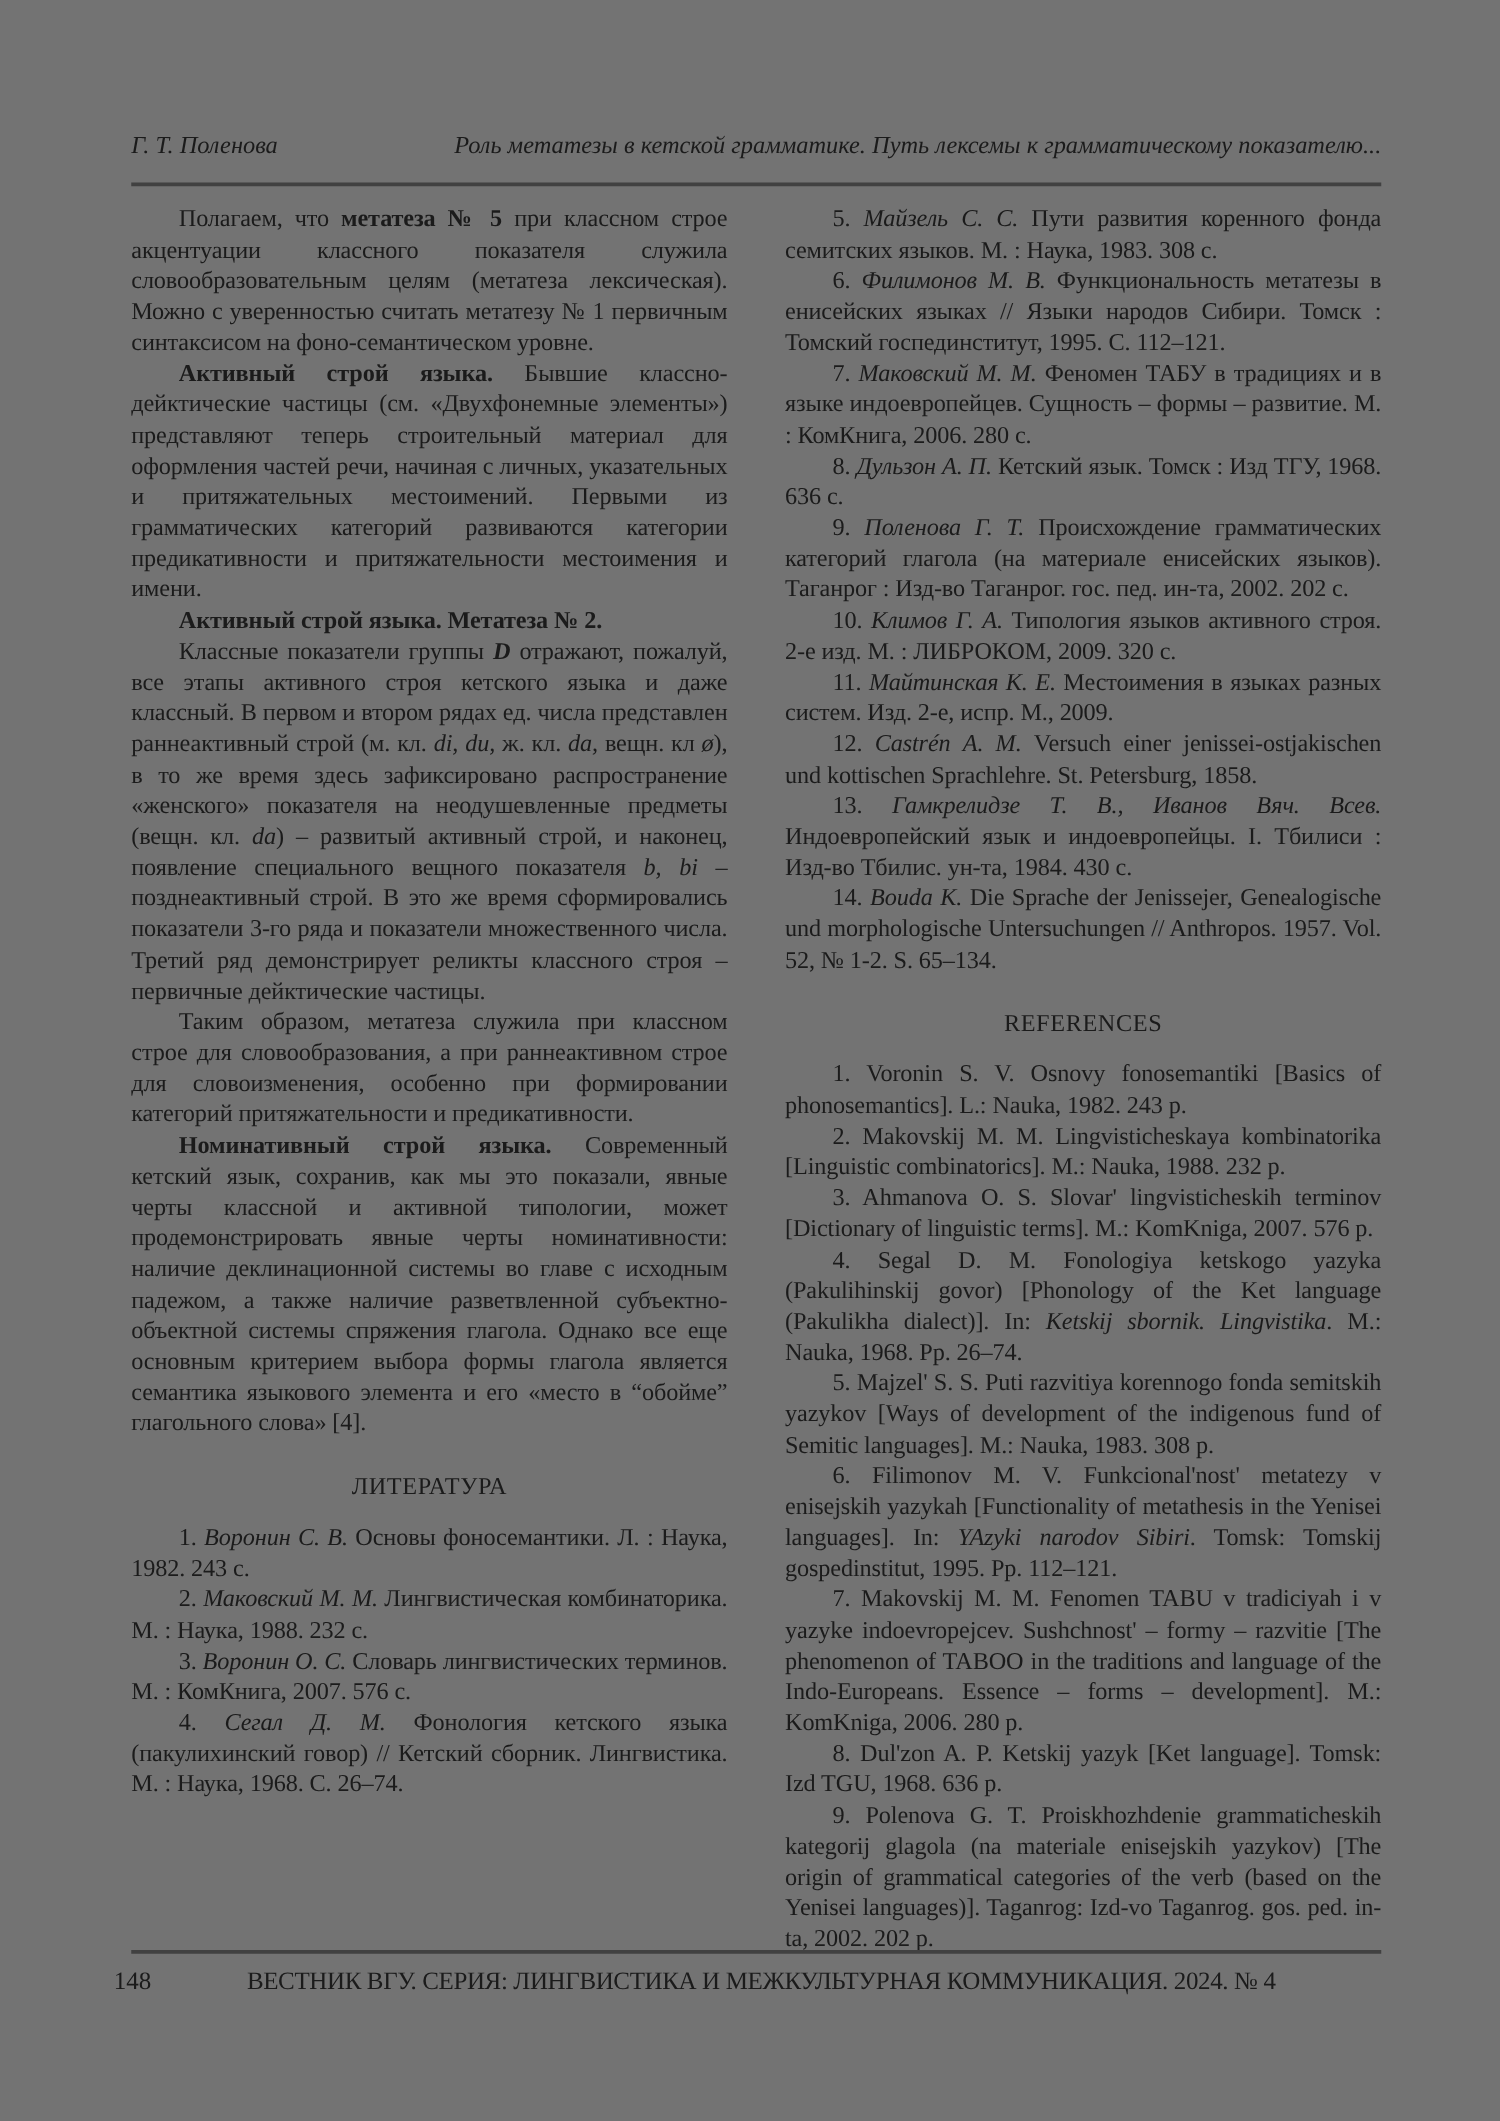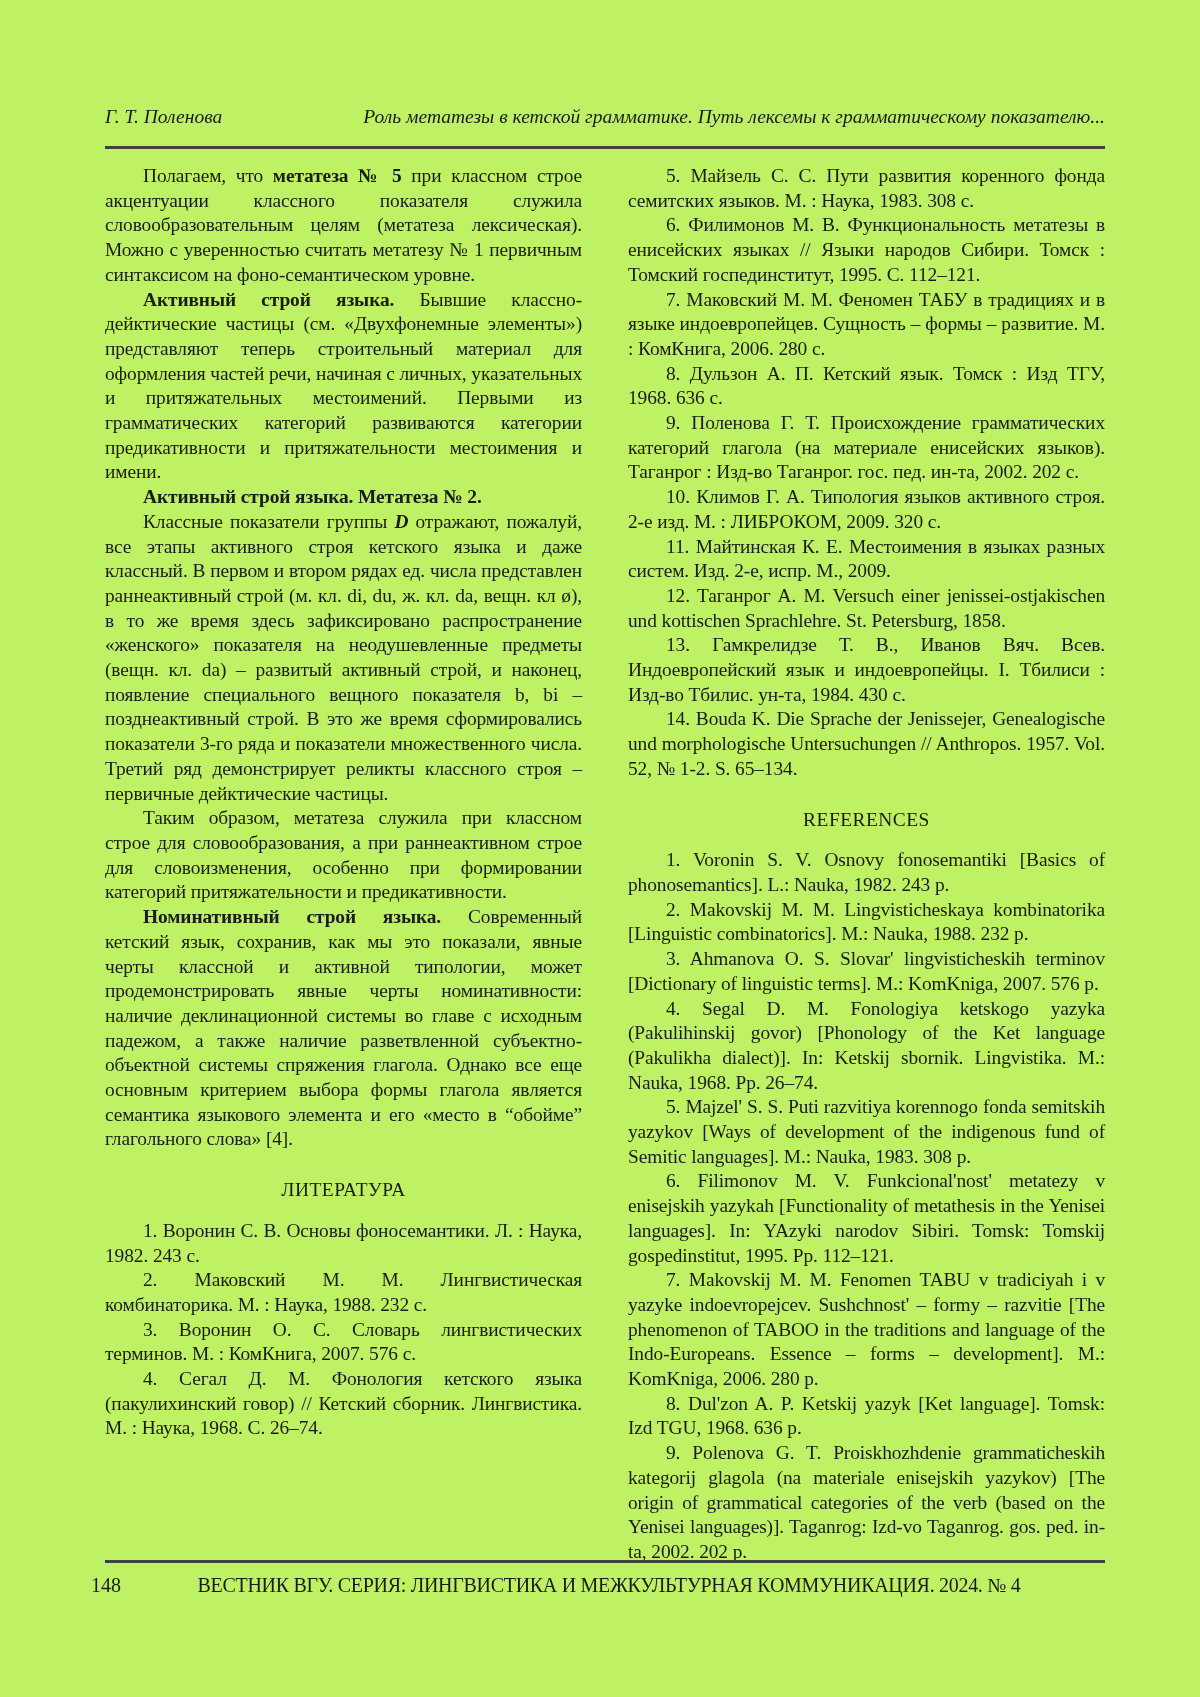--- a/index.html
+++ b/index.html
@@ -11,21 +11,21 @@
     width: 1200px;
     height: 1697px;
     overflow: hidden;
     color: #1b1b1b;
     font-family: "Liberation Serif", "DejaVu Serif", serif;
   }
   .page {
     position: relative;
     width: 1200px;
     height: 1697px;
-    background: #bef264;
+    background: #737373;
   }
   
   .header {
     position: absolute;
     top: 106px;
     left: 105px;
     width: 1000px;
     display: flex;
     align-items: baseline;
     font-style: italic;
@@ -68,21 +68,21 @@
   .col p { margin: 0; }
   .para { text-indent: 38px; }
   .heading {
     text-align: center;
     text-indent: 0;
     margin: 26px 0 16px 0 !important;
     letter-spacing: 0.5px;
   }
   .s-n { font-style: normal; font-weight: normal; }
   .s-b { font-weight: bold; }
-  .s-i { }
+  .s-i { font-style: italic; }
   .s-bi { font-weight: bold; font-style: italic; }
   
   .footer {
     position: absolute;
     top: 1572px;
     left: 89px;
     width: 1000px;
     font-size: 20px;
     line-height: 26px;
     white-space: nowrap;
@@ -126,21 +126,21 @@
         <p class="para"><span class="s-n">4. </span><span class="s-i">Сегал Д. М.</span><span class="s-n"> Фонология кетского языка (пакулихинский говор) // Кетский сборник. Лингвистика. М. : Наука, 1968. С. 26–74.</span></p>
       </section>
     <section class="col" id="col-right">
         <p class="para"><span class="s-n">5. </span><span class="s-i">Майзель С. С.</span><span class="s-n"> Пути развития коренного фонда семитских языков. М. : Наука, 1983. 308 с.</span></p>
         <p class="para"><span class="s-n">6. </span><span class="s-i">Филимонов М. В.</span><span class="s-n"> Функциональность метатезы в енисейских языках // Языки народов Сибири. Томск : Томский госпединститут, 1995. С. 112–121.</span></p>
         <p class="para"><span class="s-n">7. </span><span class="s-i">Маковский М. М.</span><span class="s-n"> Феномен ТАБУ в традициях и в языке индоевропейцев. Сущность – формы – развитие. М. : КомКнига, 2006. 280 с.</span></p>
         <p class="para"><span class="s-n">8. </span><span class="s-i">Дульзон А. П.</span><span class="s-n"> Кетский язык. Томск : Изд ТГУ, 1968. 636 с.</span></p>
         <p class="para"><span class="s-n">9. </span><span class="s-i">Поленова Г. Т.</span><span class="s-n"> Происхождение грамматических категорий глагола (на материале енисейских языков). Таганрог : Изд-во Таганрог. гос. пед. ин-та, 2002. 202 с.</span></p>
         <p class="para"><span class="s-n">10. </span><span class="s-i">Климов Г. А.</span><span class="s-n"> Типология языков активного строя. 2-е изд. М. : ЛИБРОКОМ, 2009. 320 с.</span></p>
         <p class="para"><span class="s-n">11. </span><span class="s-i">Майтинская К. Е.</span><span class="s-n"> Местоимения в языках разных систем. Изд. 2-е, испр. М., 2009.</span></p>
-        <p class="para"><span class="s-n">12. </span><span class="s-i">Таганрог А. М.</span><span class="s-n"> Versuch einer jenissei-ostjakischen und kottischen Sprachlehre. St. Petersburg, 1858.</span></p>
+        <p class="para"><span class="s-n">12. </span><span class="s-i">Castrén А. М.</span><span class="s-n"> Versuch einer jenissei-ostjakischen und kottischen Sprachlehre. St. Petersburg, 1858.</span></p>
         <p class="para"><span class="s-n">13. </span><span class="s-i">Гамкрелидзе Т. В., Иванов Вяч. Всев.</span><span class="s-n"> Индоевропейский язык и индоевропейцы. I. Тбилиси : Изд-во Тбилис. ун-та, 1984. 430 с.</span></p>
         <p class="para"><span class="s-n">14. </span><span class="s-i">Bouda K.</span><span class="s-n"> Die Sprache der Jenissejer, Genealogische und morphologische Untersuchungen // Anthropos. 1957. Vol. 52, № 1-2. S. 65–134.</span></p>
         <p class="heading">REFERENCES</p>
         <p class="para"><span class="s-n">1. Voronin S. V. Osnovy fonosemantiki [Basics of phonosemantics]. L.: Nauka, 1982. 243 p.</span></p>
         <p class="para"><span class="s-n">2. Makovskij M. M. Lingvisticheskaya kombinatorika [Linguistic combinatorics]. M.: Nauka, 1988. 232 p.</span></p>
         <p class="para"><span class="s-n">3. Ahmanova O. S. Slovar' lingvisticheskih terminov [Dictionary of linguistic terms]. M.: KomKniga, 2007. 576 p.</span></p>
         <p class="para"><span class="s-n">4. Segal D. M. Fonologiya ketskogo yazyka (Pakulihinskij govor) [Phonology of the Ket language (Pakulikha dialect)]. In: </span><span class="s-i">Ketskij sbornik. Lingvistika</span><span class="s-n">. M.: Nauka, 1968. Pp. 26–74.</span></p>
         <p class="para"><span class="s-n">5. Majzel' S. S. Puti razvitiya korennogo fonda semitskih yazykov [Ways of development of the indigenous fund of Semitic languages]. M.: Nauka, 1983. 308 p.</span></p>
         <p class="para"><span class="s-n">6. Filimonov M. V. Funkcional'nost' metatezy v enisejskih yazykah [Functionality of metathesis in the Yenisei languages]. In: </span><span class="s-i">YAzyki narodov Sibiri</span><span class="s-n">. Tomsk: Tomskij gospedinstitut, 1995. Pp. 112–121.</span></p>
         <p class="para"><span class="s-n">7. Makovskij M. M. Fenomen TABU v tradiciyah i v yazyke indoevropejcev. Sushchnost' – formy – razvitie [The phenomenon of TABOO in the traditions and language of the Indo-Europeans. Essence – forms – development]. M.: KomKniga, 2006. 280 p.</span></p>

